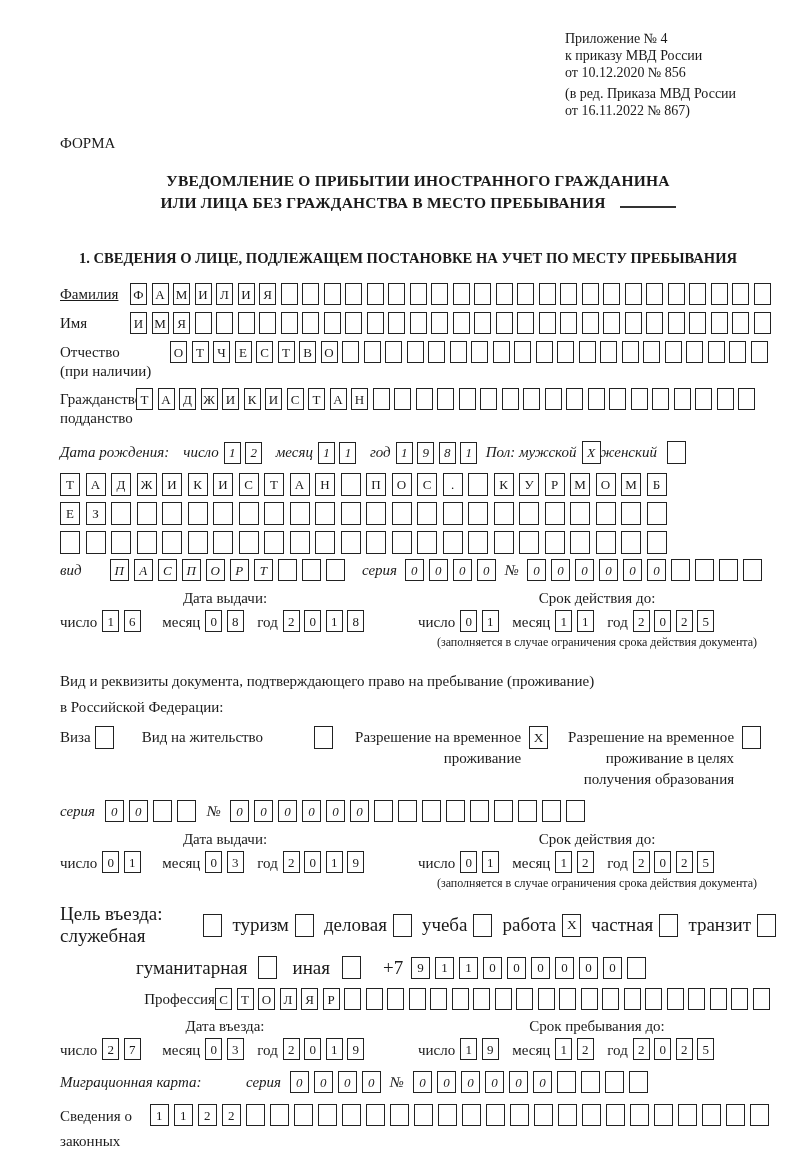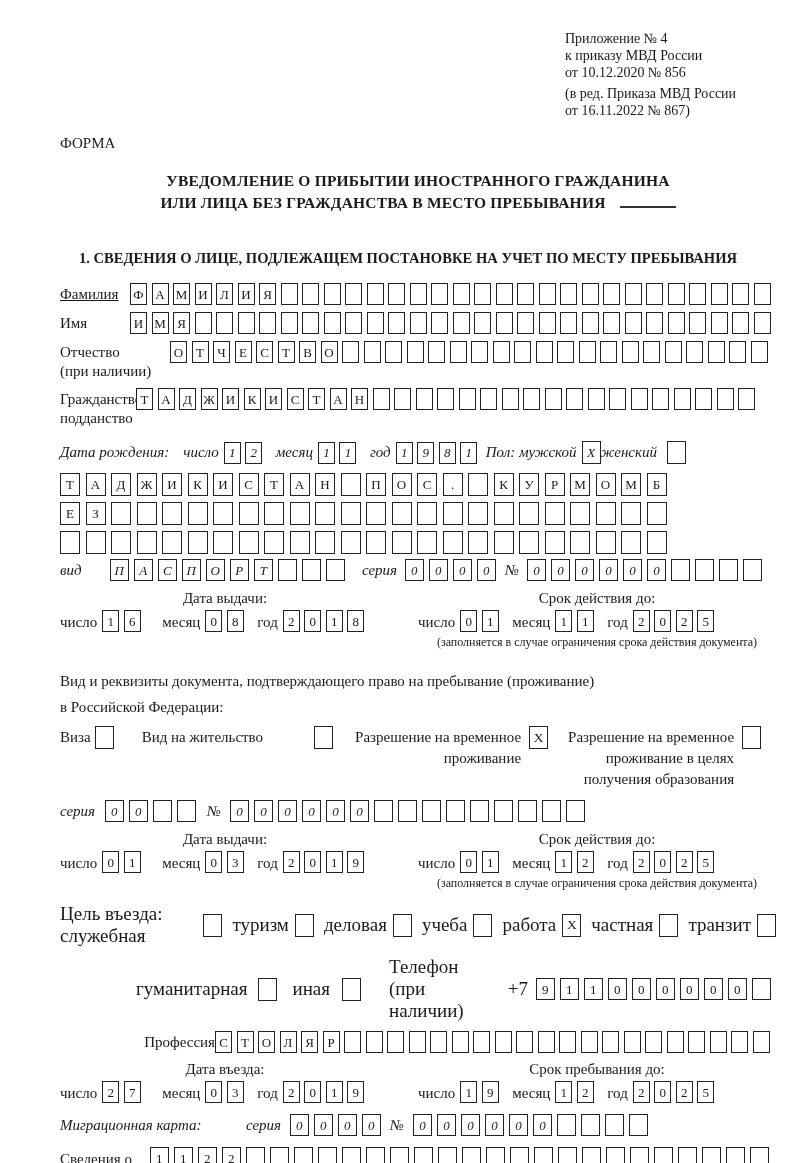--- a/index.html
+++ b/index.html
@@ -533,21 +533,20 @@
     <span class="cbx"></span>
     <span class="olbl">транзит</span>
     <span class="cbx"></span>
   </div>
 
   <div class="purline" style="margin-left:70px;">
     <span class="olbl" style="margin-left:6px;">гуманитарная</span>
     <span class="cbx" style="margin-left:10px;"></span>
     <span class="olbl" style="margin-left:16px;">иная</span>
     <span class="cbx" style="margin-left:12px;"></span>
-    <span class="olbl" style="margin-left:28px;">Телефон (при наличии)</span>
     <span class="olbl" style="margin-left:22px;margin-right:8px;">+7</span>
     <div class="cells med">
         <span class="cell">9</span>
         <span class="cell">1</span>
         <span class="cell">1</span>
         <span class="cell">0</span>
         <span class="cell">0</span>
         <span class="cell">0</span>
         <span class="cell">0</span>
         <span class="cell">0</span>

